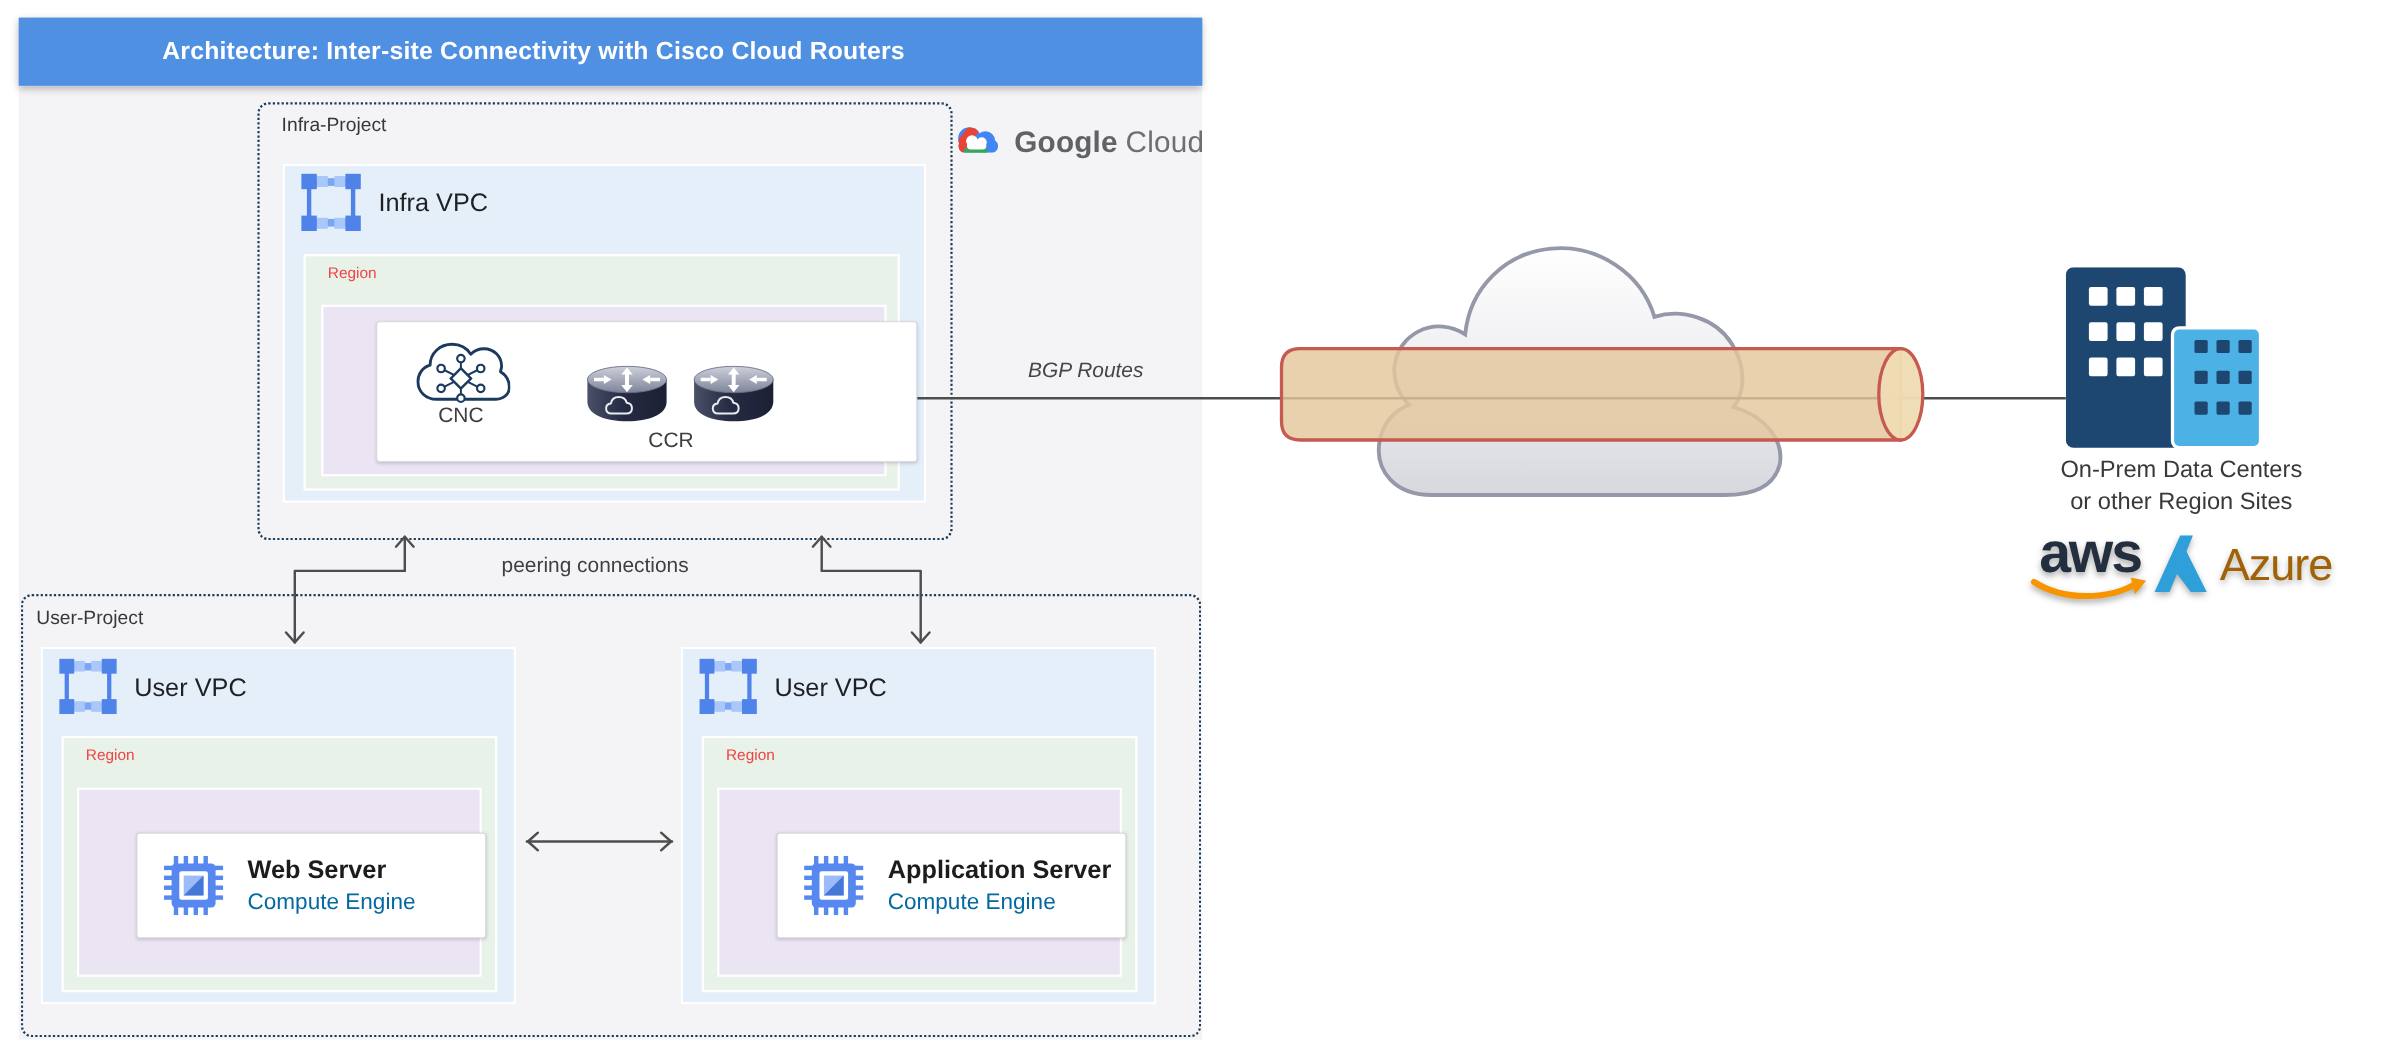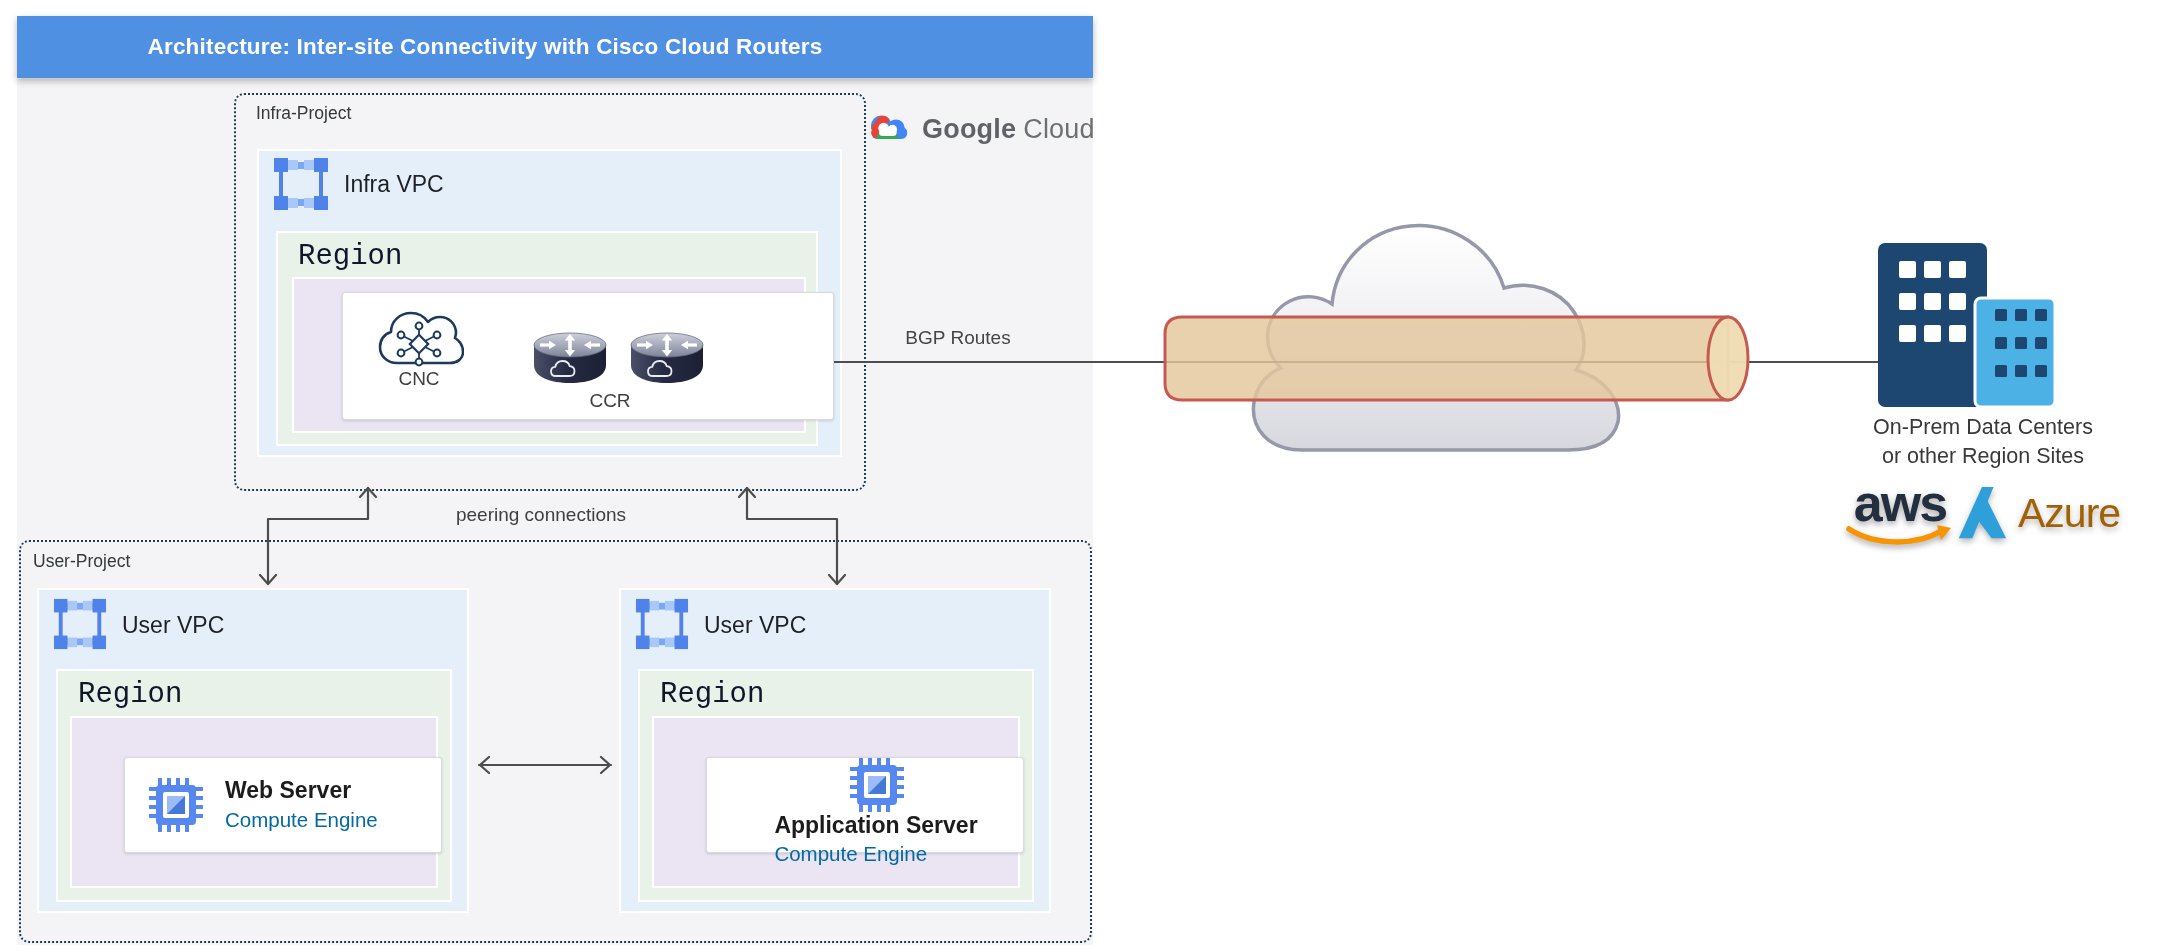--- a/index.html
+++ b/index.html
@@ -16,21 +16,21 @@
   
   .dotted{border:2.5px dotted #1d3c59;border-radius:10px;background:transparent;z-index:2;}
   .proj-label{font-size:17.5px;color:#35383b;z-index:3;}
 
   
   .zone-blue{background:#e4effa;border:2px solid #ffffff;box-sizing:border-box;z-index:2;}
   .zone-green{background:#e9f2e9;border:2px solid #ffffff;box-sizing:border-box;z-index:3;}
   .zone-lav{background:#eae4f3;border:2px solid #ffffff;box-sizing:border-box;z-index:4;}
   .card-white{background:#ffffff;border:1px solid #d9d9de;border-radius:3px;
               box-shadow:0 1px 3px rgba(0,0,0,.14);z-index:5;margin-left:36px;}
-  .zone-label{font-size:29px;color:#0f172a;z-index:6;font-family:Liberation Mono, monospace;}
+  .zone-label{font-size:14px;color:#ef4444;z-index:6;}
   .vpc-label{font-size:23px;color:#1f2023;z-index:6;}
 
   .node-label{font-size:19px;color:#3f3f3f;transform:translateX(-50%);z-index:6;}
   .small-note{font-size:19px;color:#454545;transform:translateX(-50%);z-index:6;}
 
   .server-title{font-size:23px;font-weight:700;color:#1c1c1c;line-height:1.15;}
   .server-sub{font-size:20.5px;color:#0369a1;line-height:1.2;margin-top:4px;}
 
   .badge{left:1348px;top:336px;width:204px;height:48px;background:#5f3c99;border:3px solid #4e8c46;
          box-sizing:border-box;display:flex;align-items:center;justify-content:center;z-index:7;}
@@ -181,21 +181,21 @@
         <rect x="12" y="11.4" width="9" height="3.2"></rect>
           <polygon points="28,13 21,8.8 21,17.2"></polygon>
         <rect x="63" y="11.4" width="9" height="3.2"></rect>
           <polygon points="56,13 63,8.8 63,17.2"></polygon>
       </g>
       <path d="M28,44 q-5,0 -5,-4.6 q0,-4.2 4.3,-4.6 q1.2,-5.8 7.2,-5.8 q5.8,0 7.2,5.2 q4.8,.5 4.8,5 q0,4.8 -5.2,4.8 Z" fill="none" stroke="#e9ebf2" stroke-width="1.8" stroke-linejoin="round"></path>
     </svg>
   </div>
   <div class="abs node-label" style="left:610px;top:390px;">CCR</div>
 
-  <div class="abs small-note" style="left:958px;top:327px;">BGP Routes</div>
+  <div class="abs small-note" style="left:987px;top:327px;font-style:italic;">BGP Routes</div>
   <div class="abs small-note" style="left:541px;top:504px;color:#3f3f3f;">peering connections</div>
 
   <div class="abs dotted" style="left:19px;top:540px;width:1069px;height:399px;"></div>
   <div class="abs proj-label" style="left:33px;top:551px;">User-Project</div>
 
   <div class="abs zone-blue" style="left:37px;top:588px;width:432px;height:325px;"></div>
   <div class="abs icon-abs" style="left:52px;top:597px;">
     <svg width="56" height="54" viewBox="0 0 58 56">
       <rect x="15" y="6" width="28" height="7" fill="#7aa6f4"></rect>
         <rect x="15" y="43" width="28" height="7" fill="#7aa6f4"></rect>
@@ -266,21 +266,21 @@
       <rect x="2" y="40" width="14" height="14" fill="#4f83ea"></rect>
         <rect x="42" y="40" width="14" height="14" fill="#4f83ea"></rect>
     </svg>
   </div>
   <div class="abs vpc-label" style="left:704px;top:612px;">User VPC</div>
 
   <div class="abs zone-green" style="left:638px;top:669px;width:396px;height:233px;"></div>
   <div class="abs zone-label" style="left:660px;top:678px;">Region</div>
   <div class="abs zone-lav" style="left:652px;top:716px;width:368px;height:172px;"></div>
 
-  <div class="abs card-white" style="left:670px;top:757px;width:316px;height:94px;display:flex;align-items:center;flex-direction:column;">
+  <div class="abs card-white" style="left:670px;top:757px;width:316px;height:94px;display:flex;align-items:center;">
     <div style="margin-left:24px;">
       <svg width="54" height="54" viewBox="0 0 54 54">
         <g fill="#5688ef">
           <rect x="9" y="0" width="4" height="8"></rect>
             <rect x="18" y="0" width="4" height="8"></rect>
             <rect x="27" y="0" width="4" height="8"></rect>
             <rect x="36" y="0" width="4" height="8"></rect>
           <rect x="9" y="46" width="4" height="8"></rect>
             <rect x="18" y="46" width="4" height="8"></rect>
             <rect x="27" y="46" width="4" height="8"></rect>

